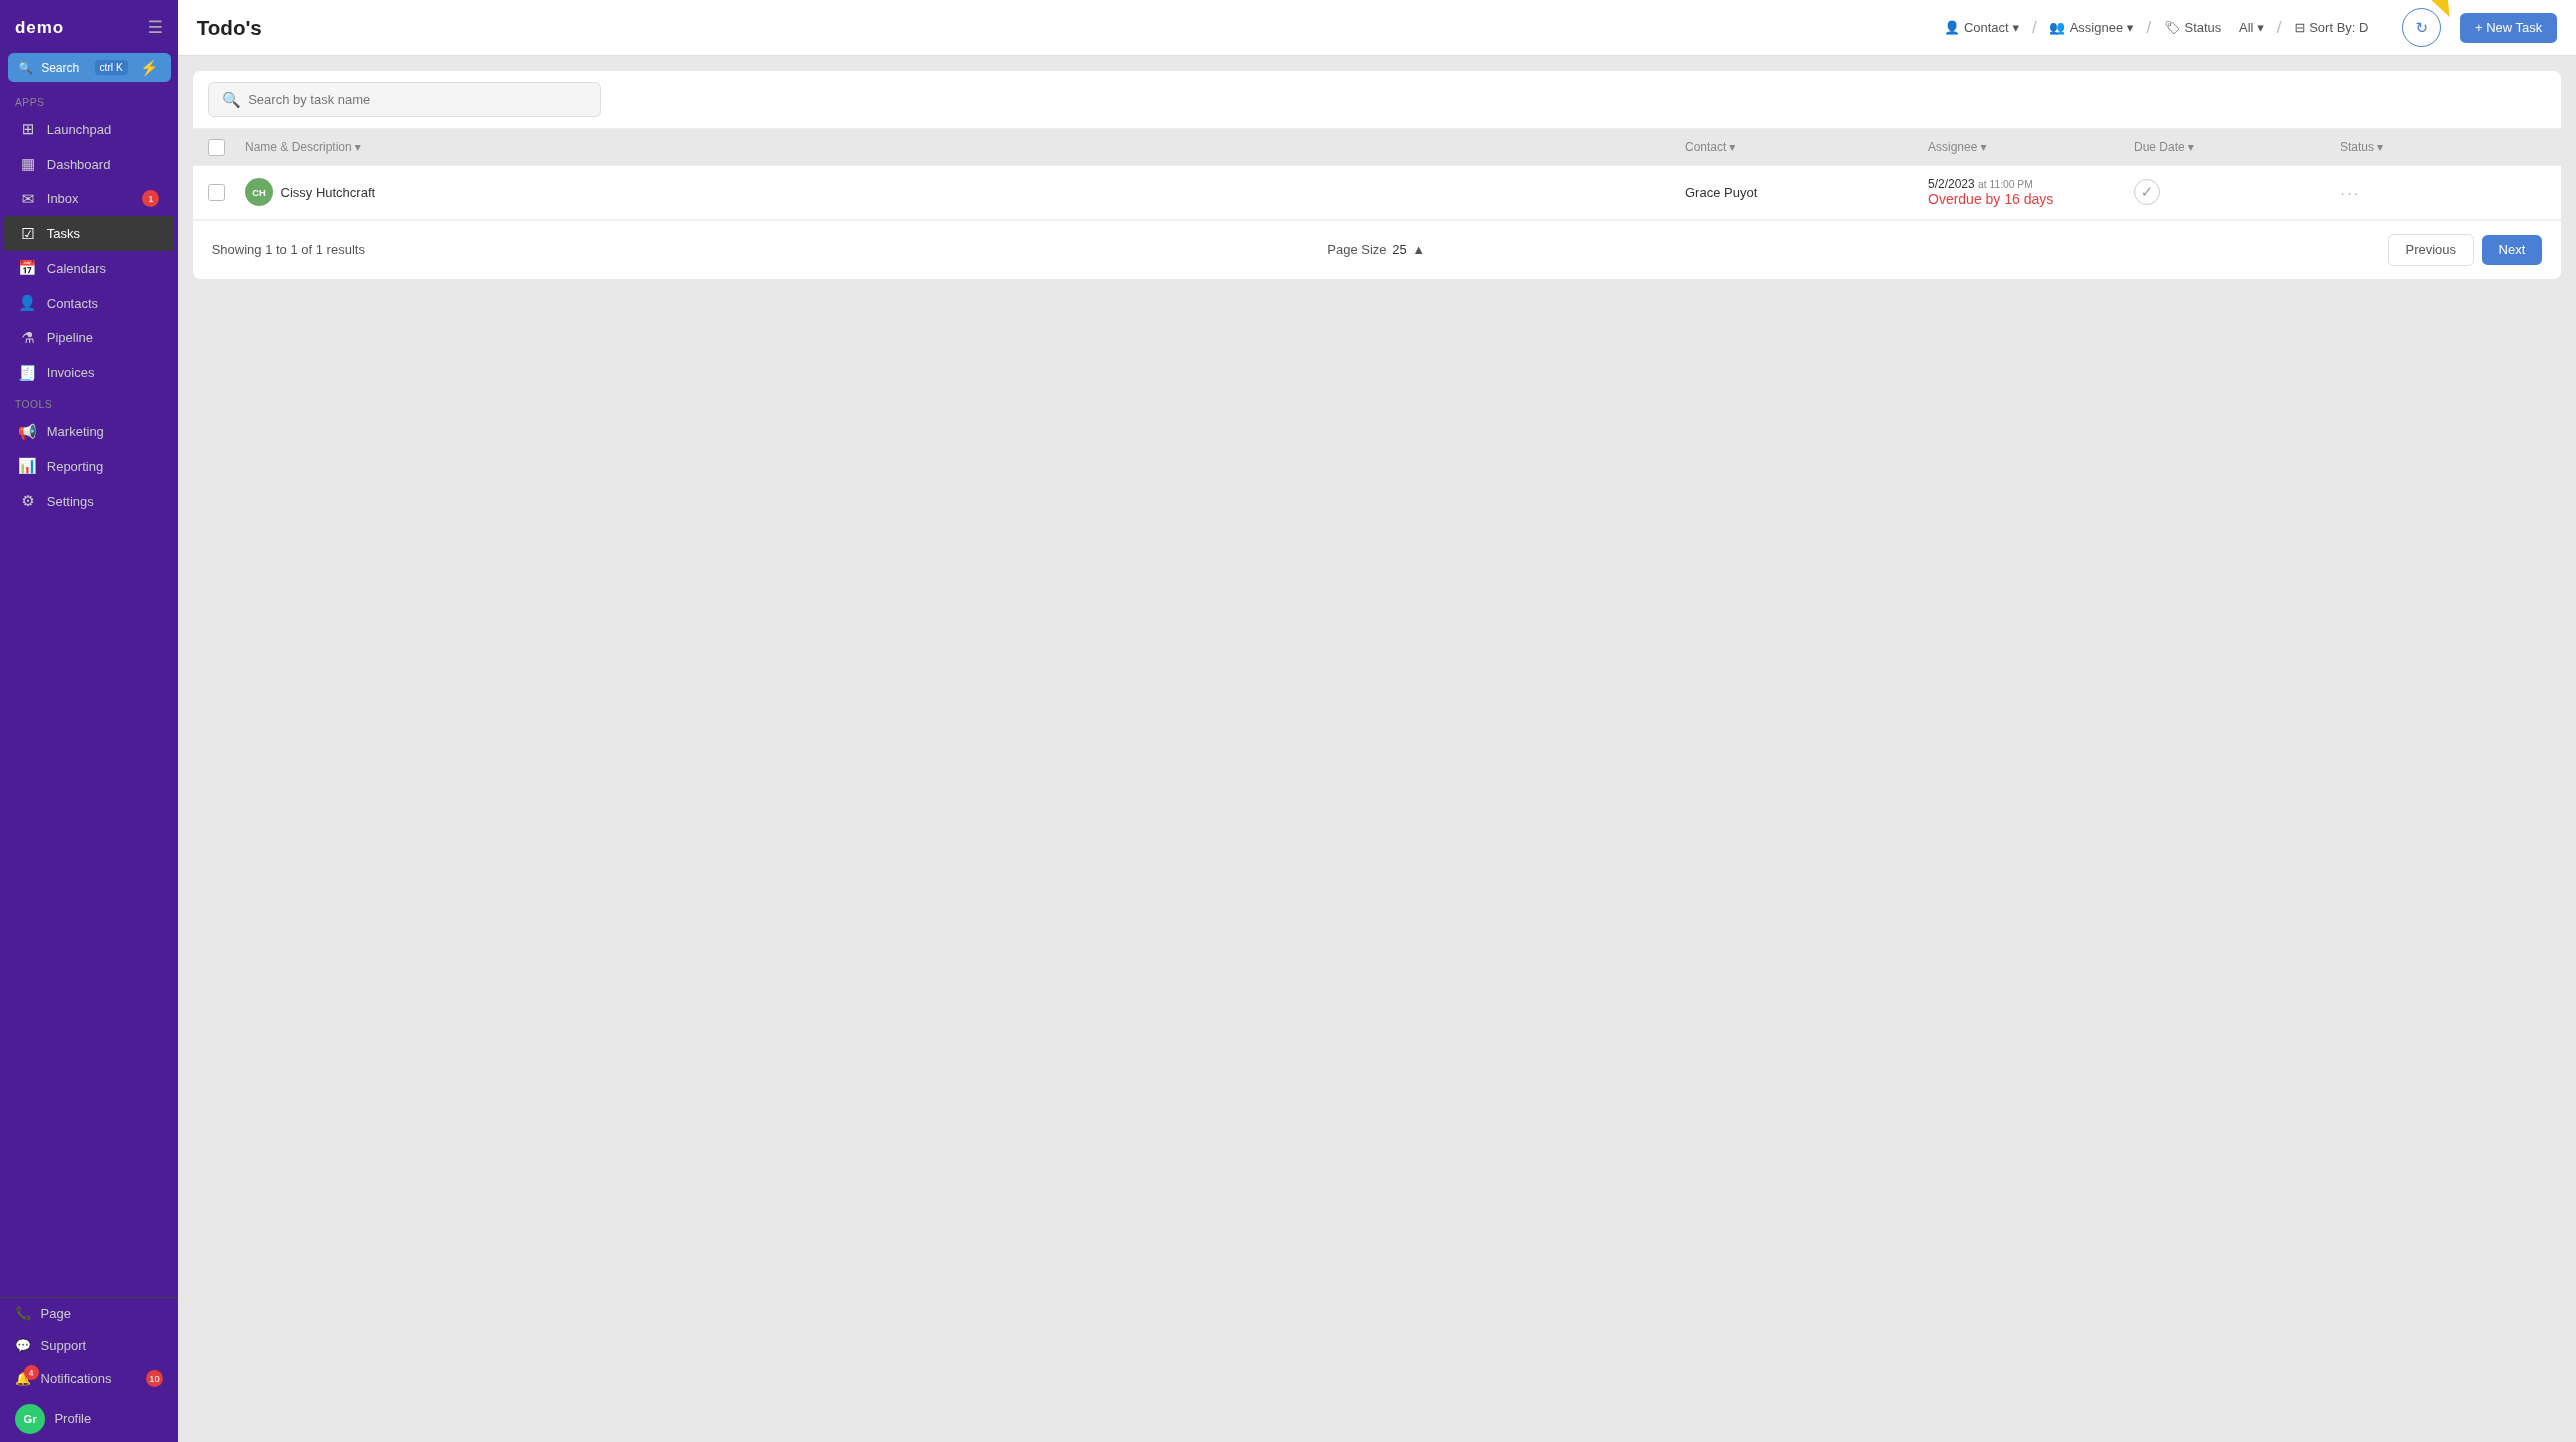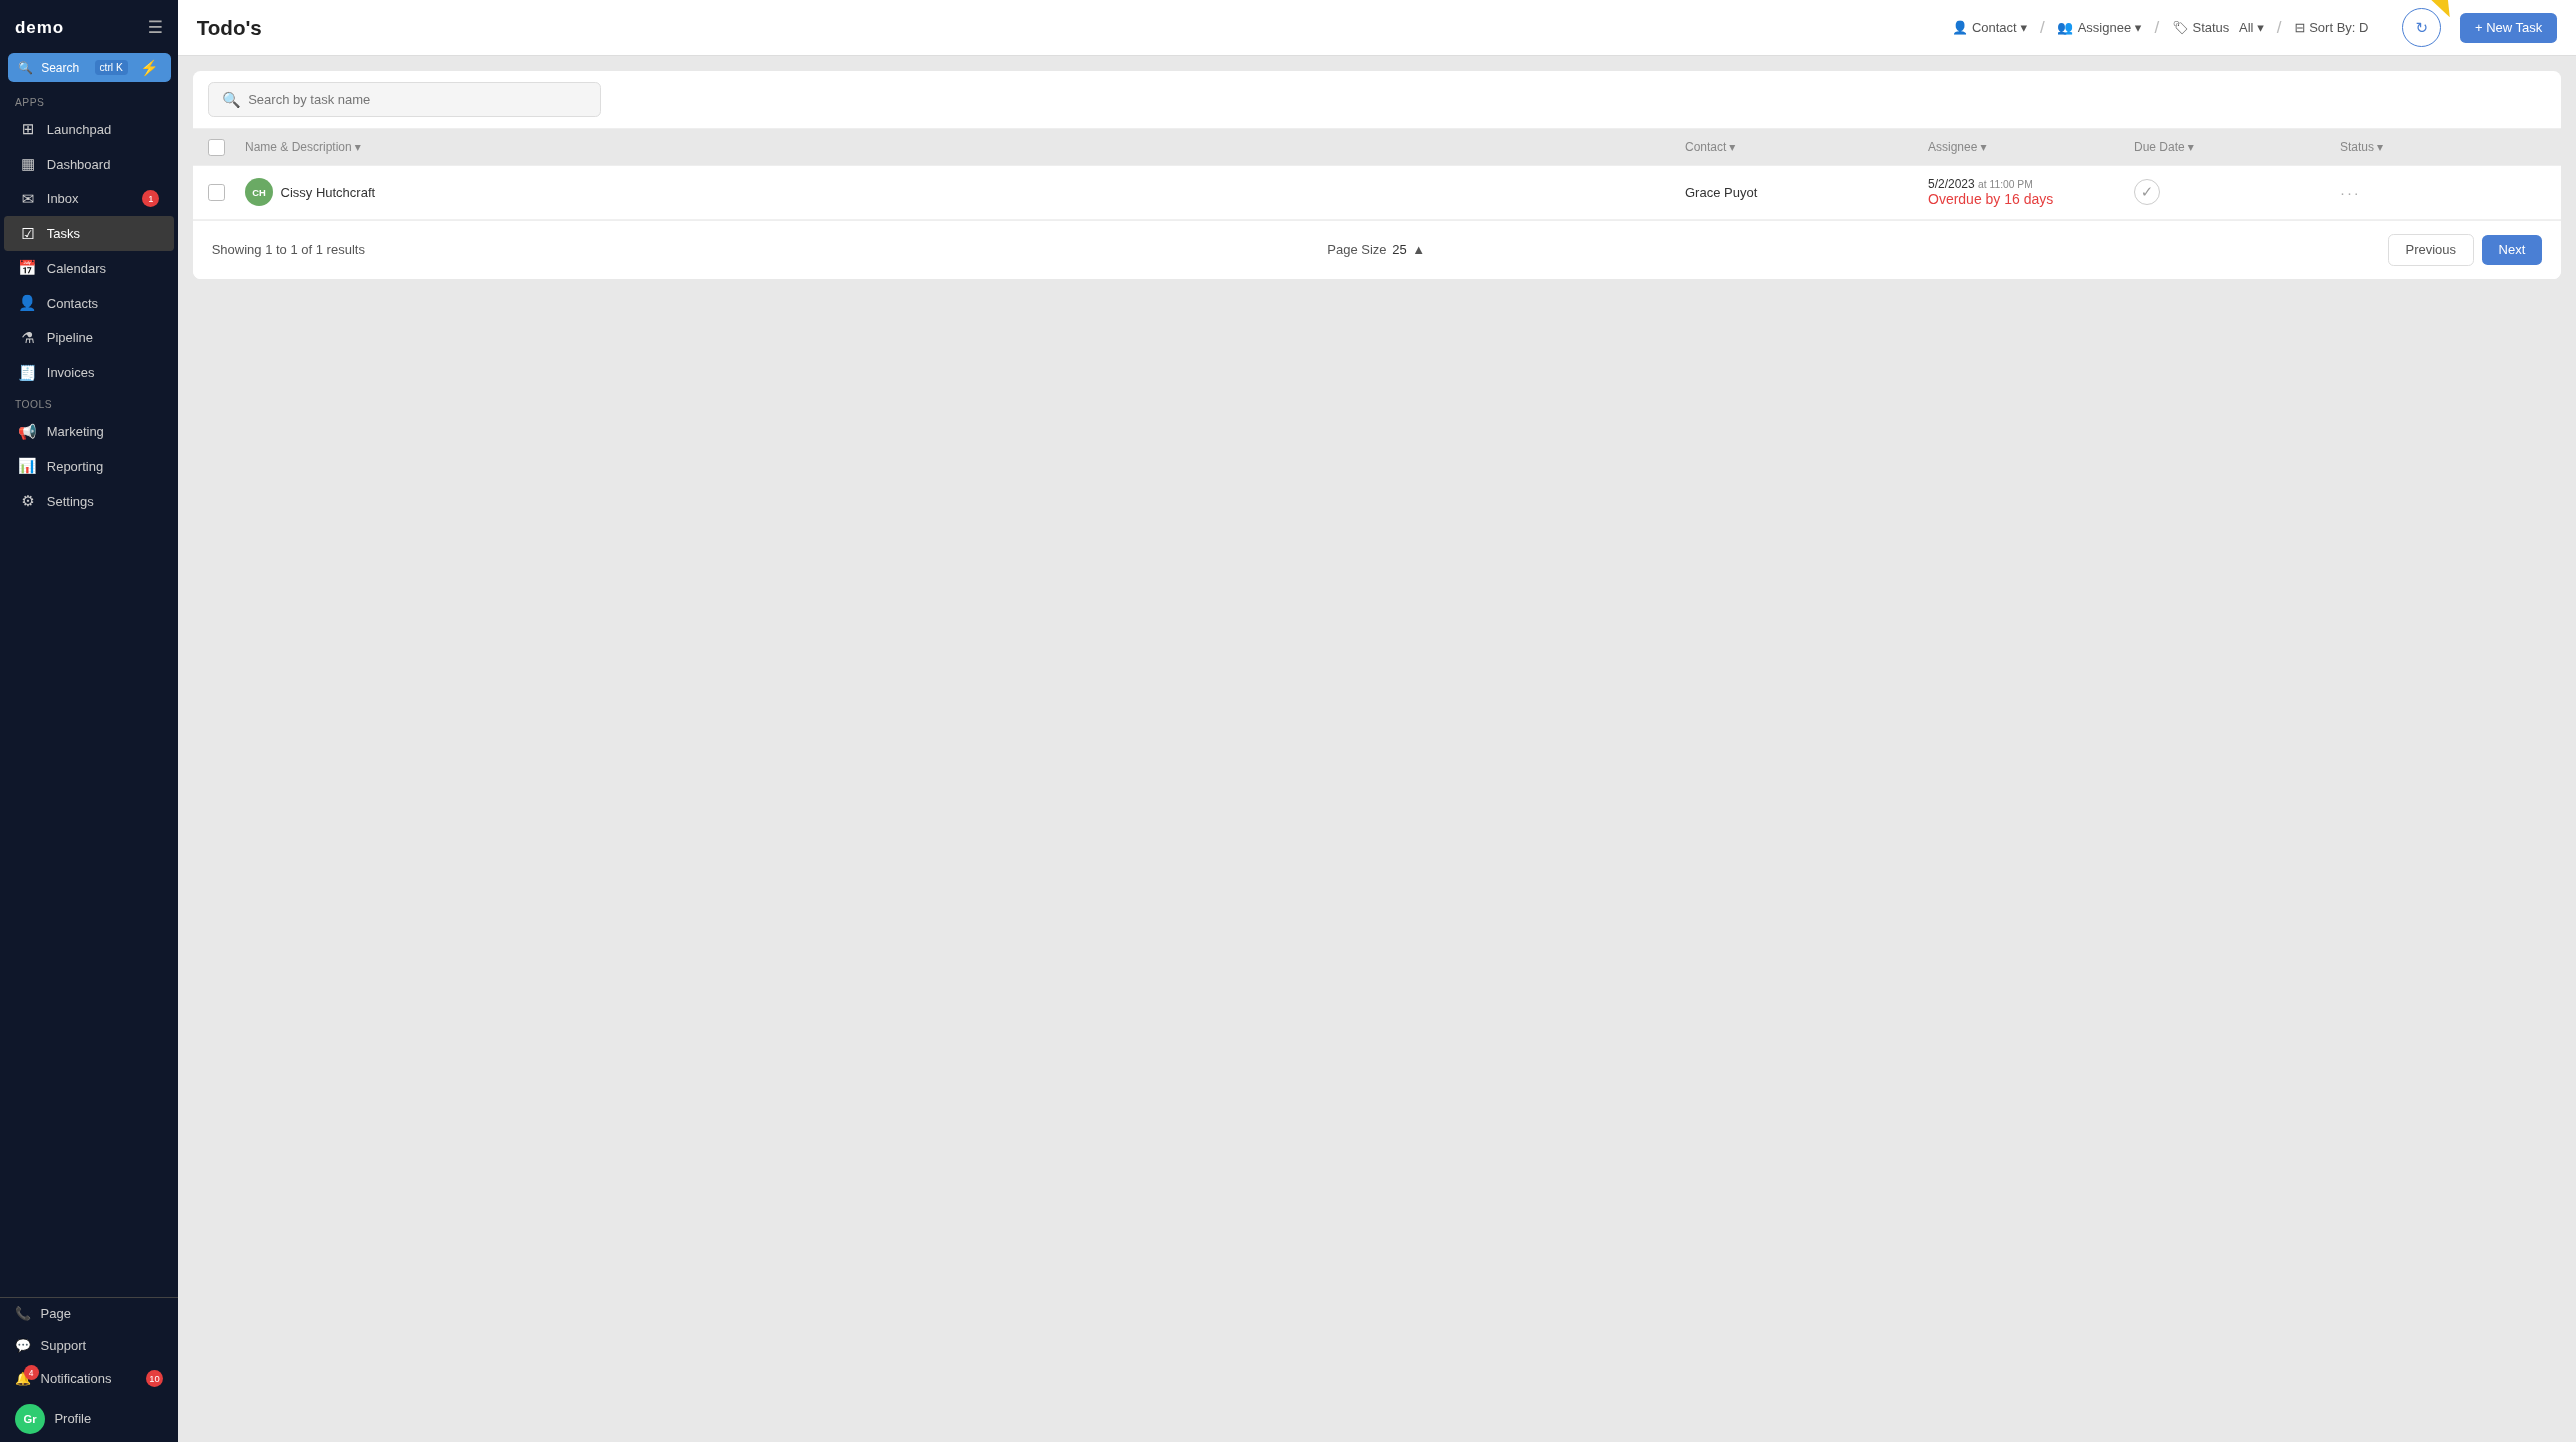--- a/index.html
+++ b/index.html
@@ -2,21 +2,21 @@
 <html style="font-size:15px"><head>
   <meta charset="utf-8">
   <style>
     * { box-sizing: border-box; margin: 0; padding: 0; }
     body { font-family: -apple-system, BlinkMacSystemFont, 'Segoe UI', sans-serif; background: #f0f0f0; display: flex; height: 100vh; overflow: hidden; }
 
     
     .sidebar {
       width: 178px;
       min-width: 178px;
-      background: #0f172a;
+      background: #4c1d95;
       display: flex;
       flex-direction: column;
       height: 100vh;
       color: #ccc;
       font-size: 14px;
     }
     .sidebar-logo {
       padding: 17px 15px 9.4px;
       display: flex;
       align-items: center;
@@ -495,21 +495,21 @@
       <span class="filter-sep">/</span>
       <div class="filter-btn">
         <span>👥</span>
         <span>Assignee</span>
         <span>▾</span>
       </div>
       <span class="filter-sep">/</span>
       <div class="filter-btn">
         <span>🏷</span>
         <span>Status</span>
-        <span style="margin-left:6px;">All</span>
+        <span style="margin-left:14px;">All</span>
         <span>▾</span>
       </div>
       <span class="filter-sep">/</span>
       <div class="filter-btn">
         <span>⊟</span>
         <span>Sort By: D</span>
       </div>
     </div>
 
     <div class="refresh-btn-wrapper" style="position:relative; margin-left: 15px;">

